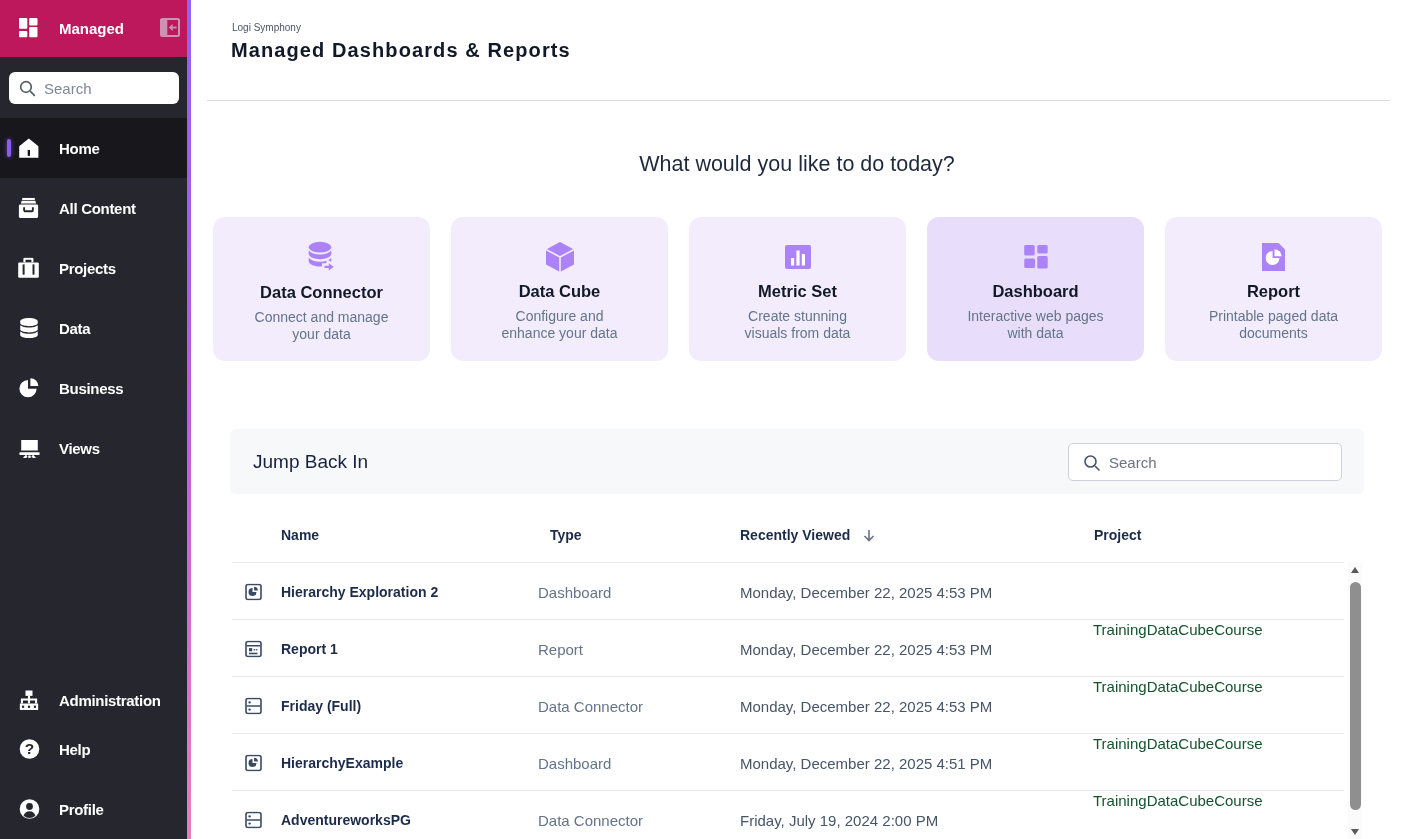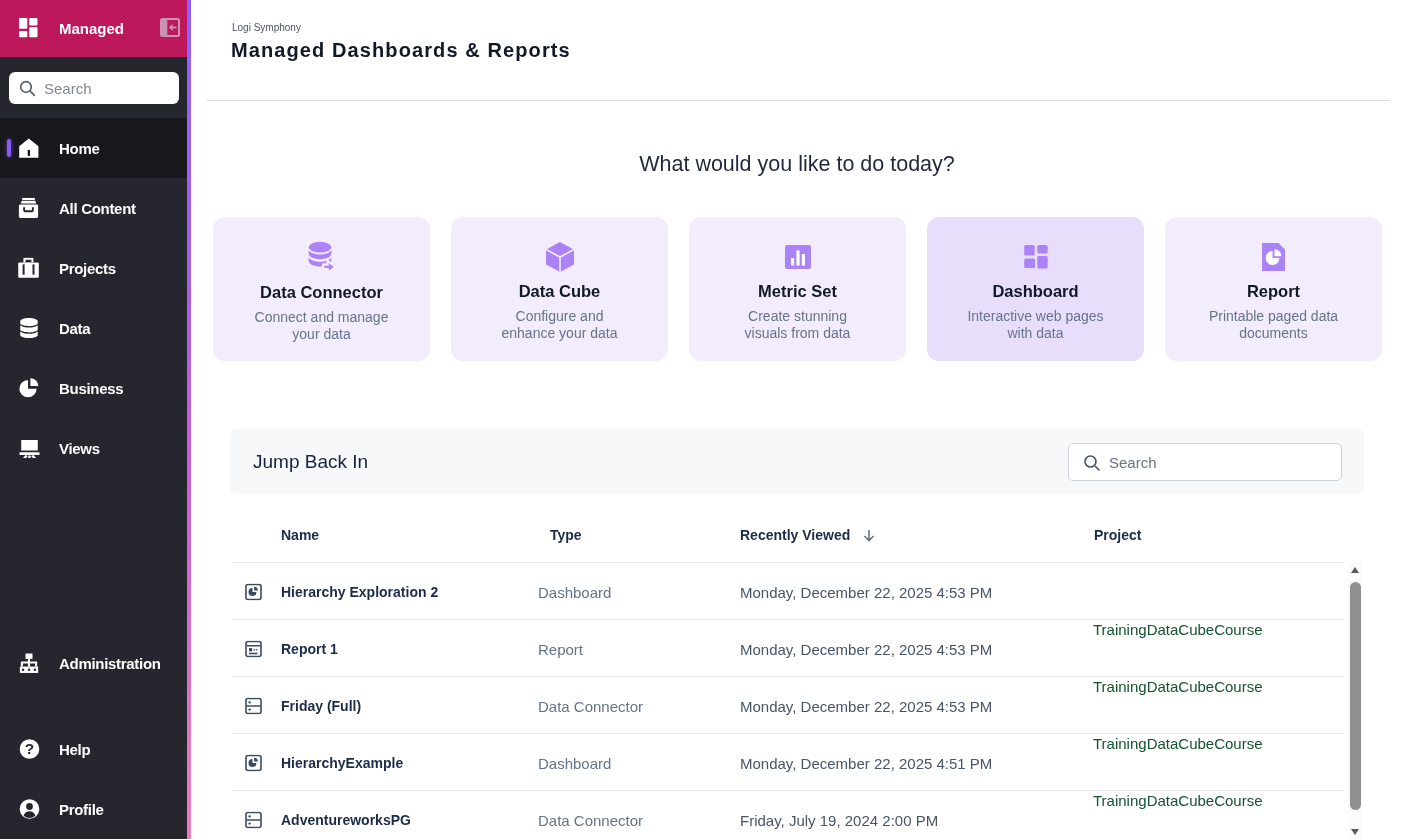--- a/index.html
+++ b/index.html
@@ -287,21 +287,21 @@
   </div>
   <div class="navitem" style="top:418px;">
     <svg width="21" height="20" viewBox="0 0 21 20">
       <rect x="2.2" y="2" width="16.6" height="10.6" rx="0.5" fill="#fff"></rect>
       <rect x="0.4" y="14.2" width="20.2" height="2.7" rx="0.7" fill="#fff"></rect>
       <path d="M7.8 17.6 L5 20.4 M13.2 17.6 L16 20.4 M10.5 17.5 V20" stroke="#fff" stroke-width="2.4"></path>
     </svg>
     <div class="lbl">Views</div>
   </div>
 
-  <div class="navitem" style="top:633px;">
+  <div class="navitem" style="top:670px;">
     <svg width="20" height="20" viewBox="0 0 20 20">
       <rect x="6.5" y="0.5" width="7" height="5.4" fill="#fff"></rect>
       <path d="M10 5.9 V9.5 M2.9 13.5 V9.5 H17.1 V13.5 M10 9.5 V13.5" stroke="#fff" stroke-width="2.1" fill="none"></path>
       <g fill="none" stroke="#fff" stroke-width="2.1">
         <rect x="1.9" y="14.6" width="4.3" height="4.3"></rect>
         <rect x="7.85" y="14.6" width="4.3" height="4.3"></rect>
         <rect x="13.8" y="14.6" width="4.3" height="4.3"></rect>
       </g>
     </svg>
     <div class="lbl">Administration</div>

